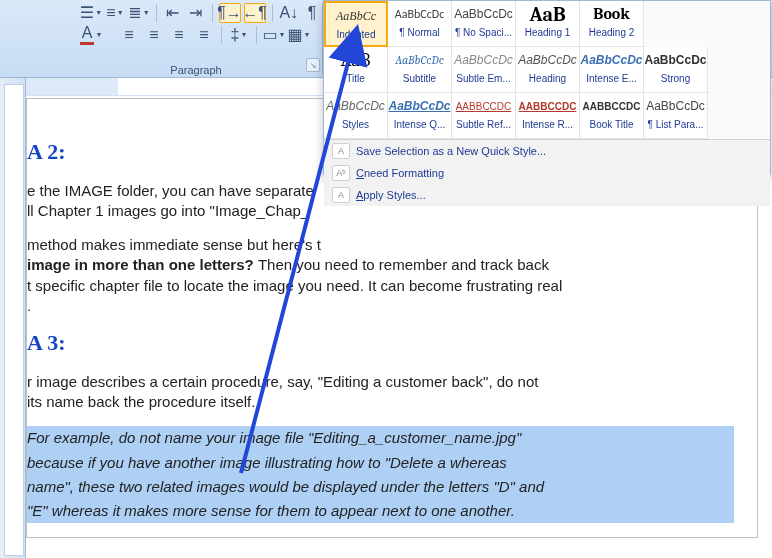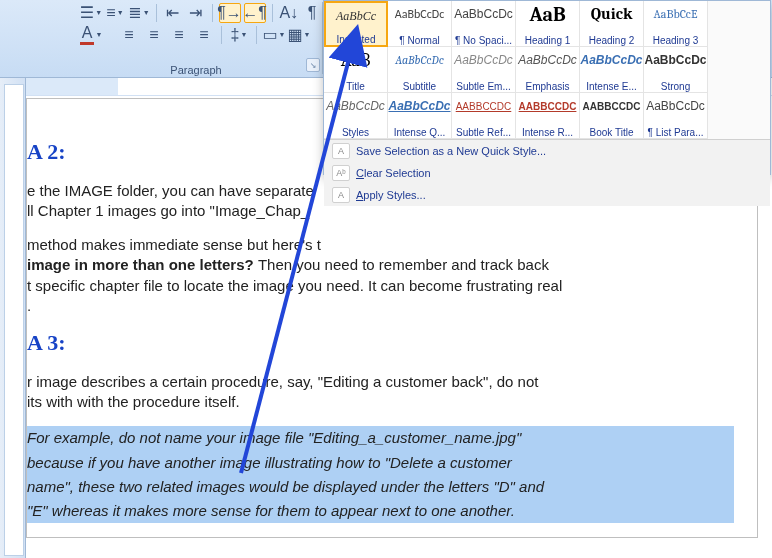--- a/index.html
+++ b/index.html
@@ -17,21 +17,21 @@
                 text-align:center; }
   .dialog-launcher { position:absolute; left:306px; top:58px; width:14px; height:14px;
       border:1px solid #9fb8d6; border-radius:2px; background:#eaf1fb; font-size:8px; color:#6a85a8;
       display:flex; align-items:center; justify-content:center; }
   .vrule { position:absolute; left:322px; top:2px; width:1px; height:72px; background:#a9c0da; }
 
   .styles-gallery { position:absolute; top:0; left:323px; width:448px; height:175px;
       background:#fafafa; border:1px solid #9fb8d6; box-shadow:0 4px 10px rgba(0,0,0,0.25); z-index:20; }
   .srow { display:flex; height:46px; }
   .scell { width:64px; border-right:1px solid #e4e4e4; border-bottom:1px solid #e4e4e4;
-           display:flex; flex-direction:column; align-items:center; justify-content:space-between;
+           display:flex; flex-direction:column; align-items:center; justify-content:flex-start;
            cursor:pointer; background:#fff; }
   .scell .sprev { height:26px; display:flex; align-items:center; font-size:12px; padding:0 2px;
                   white-space:nowrap; overflow:hidden; }
   .scell .sname { font-size:10px; color:#1f3a93; }
   .scell.highlight { border:2px solid #f6a711; background:#fff2cc; }
   .styles-menu { border-top:1px solid #d0d0d0; background:#f2f2f2; }
   .mitem { display:flex; align-items:center; height:22px; padding:0 8px; font-size:11px; color:#1f3a93;
            cursor:pointer; gap:6px; }
   .micon { width:18px; height:16px; display:flex; align-items:center; justify-content:center;
            border:1px solid #d0d0d0; border-radius:2px; background:#fff; font-size:9px; color:#888; }
@@ -109,44 +109,40 @@
         </div>
         <div class="scell">
           <div class="sprev" style="color:#444">AaBbCcDc</div>
           <div class="sname">¶ No Spaci...</div>
         </div>
         <div class="scell">
           <div class="sprev" style="font-family:Cambria,serif;font-size:20px;font-weight:bold;color:#000">AaB</div>
           <div class="sname">Heading 1</div>
         </div>
         <div class="scell">
-          <div class="sprev" style="font-family:Cambria,serif;font-size:16px;font-weight:bold;color:#000">Quick</div>
+          <div class="sprev" style="font-family:Cambria,serif;font-size:16px;font-weight:bold;color:#000">Book</div>
           <div class="sname">Heading 2</div>
-        </div>
-        <div class="scell">
-          <div class="sprev" style="color:#3a6fb3;font-family:Cambria,serif">AaBbCcE</div>
-          <div class="sname">Heading 3</div>
         </div>
       </div>
       <div class="srow">
         <div class="scell">
           <div class="sprev" style="font-family:Cambria,serif;font-size:18px;color:#000">AaB</div>
           <div class="sname">Title</div>
         </div>
         <div class="scell">
           <div class="sprev" style="font-style:italic;color:#3a6fb3;font-family:Cambria,serif">AaBbCcDc</div>
           <div class="sname">Subtitle</div>
         </div>
         <div class="scell">
           <div class="sprev" style="font-style:italic;color:#888">AaBbCcDc</div>
           <div class="sname">Subtle Em...</div>
         </div>
         <div class="scell">
           <div class="sprev" style="font-style:italic;color:#555">AaBbCcDc</div>
-          <div class="sname">Emphasis</div>
+          <div class="sname">Heading</div>
         </div>
         <div class="scell">
           <div class="sprev" style="font-style:italic;font-weight:bold;color:#3a6fb3">AaBbCcDc</div>
           <div class="sname">Intense E...</div>
         </div>
         <div class="scell">
           <div class="sprev" style="font-weight:bold;color:#333">AaBbCcDc</div>
           <div class="sname">Strong</div>
         </div>
       </div>
@@ -177,21 +173,21 @@
         </div>
       </div>
     </div>
   <div class="styles-menu">
     <div class="mitem">
       <span class="micon">A</span>
       <span>Save Selection as a New Quick Style...</span>
     </div>
     <div class="mitem">
       <span class="micon">Aᵇ</span>
-      <span><span class="u">C</span><span>lear Selection</span></span>
+      <span><span class="u">C</span><span>need Formatting</span></span>
     </div>
     <div class="mitem">
       <span class="micon">A</span>
       <span><span class="u">A</span><span>pply Styles...</span></span>
     </div>
   </div>
 </div>
 
 <div class="vruler"></div>
 <div class="hruler">
@@ -203,24 +199,24 @@
   <div>e the IMAGE folder, you can have separate</div>
   <div>ll Chapter 1 images go into "Image_Chap_</div>
   <div style="height:14px"></div>
   <div>method makes immediate sense but here's t</div>
   <div><span class="bold"> image in more than one letters? </span><span>Then you need to remember and track back</span></div>
   <div>t specific chapter file to locate the image you need. It can become frustrating real</div>
   <div>.</div>
 
   <div class="h2ish" style="margin-top:12px">A 3:</div>
   <div>r image describes a certain procedure, say, "Editing a customer back", do not</div>
-  <div>its with with the procedure itself.</div>
+  <div>its name back the procedure itself.</div>
   <div style="height:14px"></div>
   <span class="sel">For example, do not name your image file "Editing_a_customer_name.jpg"</span>
-  <span class="sel">because if you have another image illustrating how to "Delete a customer</span>
+  <span class="sel">because if you have another image illustrating how to "Delete a whereas</span>
   <span class="sel">name", these two related images would be displayed under the letters "D" and</span>
   <span class="sel">"E" whereas it makes more sense for them to appear next to one another.</span>
 </div>
 
 <svg class="arrow" style="left:0;top:0" width="772" height="558">
   <defs>
     <marker id="ah" markerWidth="14" markerHeight="14" refX="2" refY="5" orient="auto">
       <path d="M0,0 L10,5 L0,10 Z" fill="#2246d8"></path>
     </marker>
   </defs>

